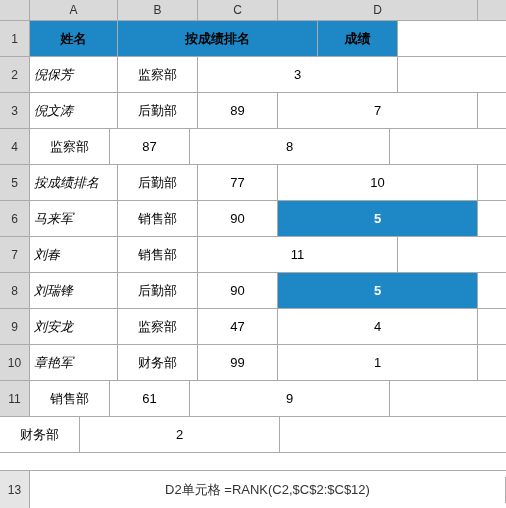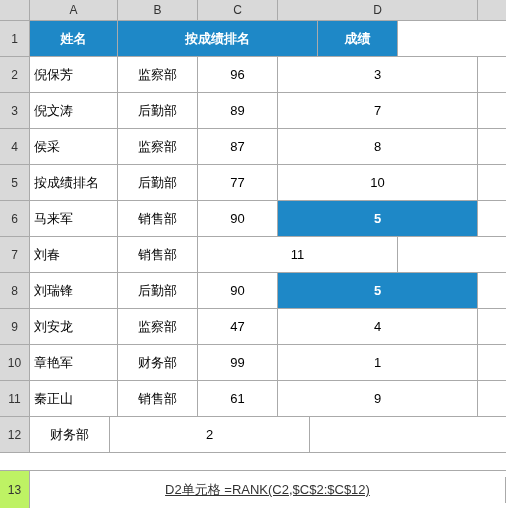--- a/index.html
+++ b/index.html
@@ -66,20 +66,21 @@
       text-align: center;
       display: flex;
       align-items: center;
       justify-content: center;
       min-height: 30px;
       height: 35px;
     }
 
     .cell-left {
       justify-content: flex-start;
+      font-style: italic;
     }
 
     .row-num {
       width: 30px;
       min-width: 30px;
       background: #d9d9d9;
       border-right: 1px solid #aaa;
       text-align: center;
       display: flex;
       align-items: center;
@@ -90,21 +91,21 @@
     }
 
     .col-a { width: 88px; min-width: 88px; }
     .col-b { width: 80px; min-width: 80px; }
     .col-c { width: 80px; min-width: 80px; }
     .col-d { width: 200px; min-width: 200px; }
 
     
     .header-row .cell {
       background: #1e88c7;
-      color: #ffffff;
+      color: #000000;
       font-weight: bold;
       font-size: 13px;
     }
 
     
     .highlight-row .cell-d {
       background: #1e88c7;
       color: #fff;
       font-weight: bold;
     }
@@ -113,34 +114,33 @@
     .formula-row {
       display: flex;
       flex-direction: row;
       border-top: 1px solid #aaa;
       background: #fff;
       height: 38px;
       align-items: center;
     }
 
     .formula-row .row-num {
-      background: #bef264;
+      background: #e5e5e5;
       height: 38px;
     }
 
     .formula-cell {
       flex: 1;
       padding: 4px 8px;
       font-size: 13px;
       color: #333;
       display: flex;
       align-items: center;
       justify-content: center;
       border-right: 1px solid #aaa;
-      text-decoration: underline;
     }
 
     
     .col-header.col-a { width: 88px; min-width: 88px; }
     .col-header.col-b { width: 80px; min-width: 80px; }
     .col-header.col-c { width: 80px; min-width: 80px; }
     .col-header.col-d { width: 200px; min-width: 200px; }
   </style>
 </head>
 <body>
@@ -162,33 +162,31 @@
       <div class="cell col-a">姓名</div>
       <div class="cell col-d">按成绩排名</div>
       <div class="cell col-c">成绩</div>
     </div>
 
     <div id="data-rows">
         <div class="table-row">
       <div class="row-num">2</div>
       <div class="cell col-a cell-left">倪保芳</div>
       <div class="cell col-b">监察部</div>
-      <div class="cell col-c">96</div>
       <div class="cell col-d cell-d">3</div>
     </div>
         <div class="table-row">
       <div class="row-num">3</div>
       <div class="cell col-a cell-left">倪文涛</div>
       <div class="cell col-b">后勤部</div>
       <div class="cell col-c">89</div>
       <div class="cell col-d cell-d">7</div>
     </div>
         <div class="table-row">
       <div class="row-num">4</div>
-      <div class="cell col-a cell-left">侯采</div>
       <div class="cell col-b">监察部</div>
       <div class="cell col-c">87</div>
       <div class="cell col-d cell-d">8</div>
     </div>
         <div class="table-row">
       <div class="row-num">5</div>
       <div class="cell col-a cell-left">按成绩排名</div>
       <div class="cell col-b">后勤部</div>
       <div class="cell col-c">77</div>
       <div class="cell col-d cell-d">10</div>
@@ -222,27 +220,25 @@
     </div>
         <div class="table-row">
       <div class="row-num">10</div>
       <div class="cell col-a cell-left">章艳军</div>
       <div class="cell col-b">财务部</div>
       <div class="cell col-c">99</div>
       <div class="cell col-d cell-d">1</div>
     </div>
         <div class="table-row">
       <div class="row-num">11</div>
-      <div class="cell col-a cell-left">秦正山</div>
       <div class="cell col-b">销售部</div>
       <div class="cell col-c">61</div>
       <div class="cell col-d cell-d">9</div>
     </div>
         <div class="table-row">
-      <div class="row-num">12</div>
       <div class="cell col-b">财务部</div>
       <div class="cell col-d cell-d">2</div>
     </div>
       </div>
   </div>
 
   <div class="formula-row">
     <div class="row-num">13</div>
     <div class="formula-cell">D2单元格 =RANK(C2,$C$2:$C$12)</div>
   </div>

